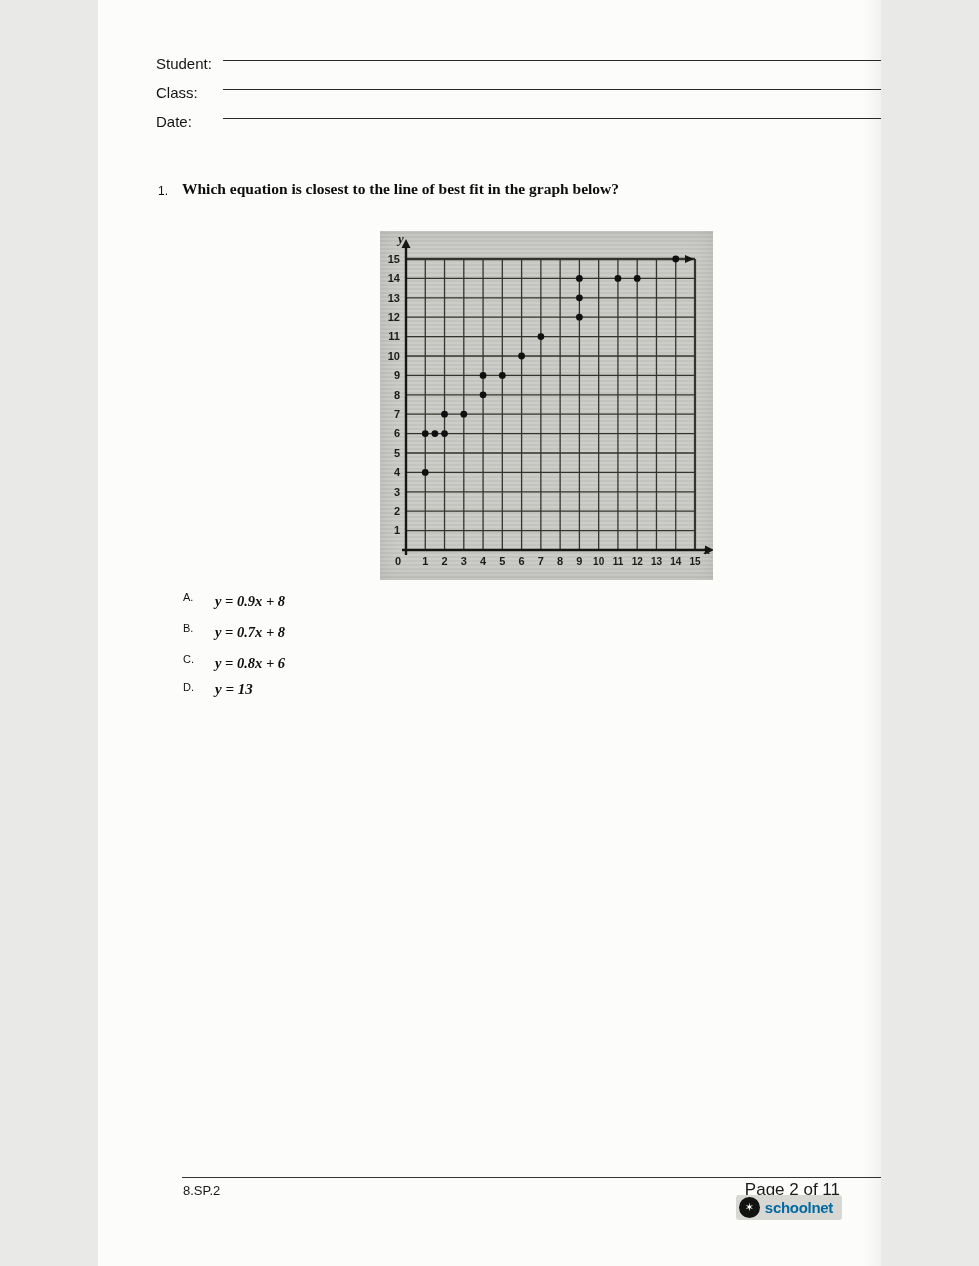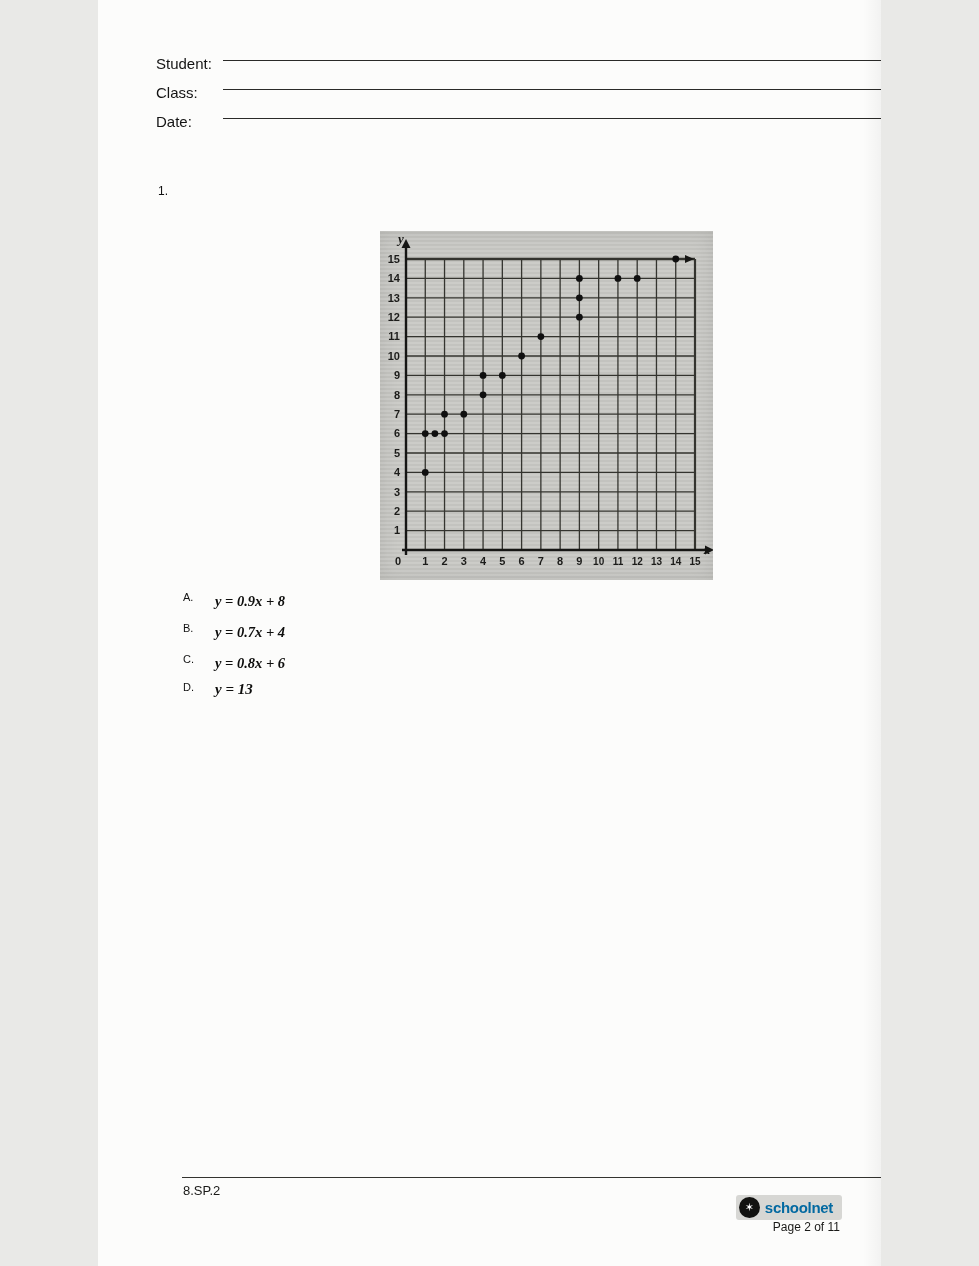--- a/index.html
+++ b/index.html
@@ -44,21 +44,21 @@
   .choice-eq {
     position:absolute; left:117px;
     font-family:"Liberation Serif", serif; font-style:italic; font-weight:bold;
     font-size:14.5px; color:#0e0e0d;
   }
   .choice-eq.plain { font-weight:bold; font-size:15px; }
 
   
   .footer-rule { position:absolute; left:84px; top:1177px; width:854px; border-top:1.6px solid #33332f; }
   .standard-code { position:absolute; left:85px; top:1183px; font-size:13px; color:#1a1a18; }
-  .page-number   { position:absolute; right:41px; top:1180px; font-size:12px; color:#1a1a18;margin-top:40px; }
+  .page-number   { position:absolute; right:41px; top:1180px; font-size:17px; color:#1a1a18; }
   .logo {
     position:absolute; right:39px; top:1195px;
     display:flex; align-items:center; gap:5px;
     background:#d7d7d4; border-radius:3px; padding:2px 9px 2px 3px;
   }
   .logo-circle{
     width:21px; height:21px; border-radius:50%; background:#121210;
     display:flex; align-items:center; justify-content:center;
     color:#fff; font-size:11px; line-height:1;
   }
@@ -74,20 +74,21 @@
     <span class="field-line" style="top:60px"></span>
 
     <span class="field-label" style="top:84px">Class:</span>
     <span class="field-line" style="top:89px"></span>
 
     <span class="field-label" style="top:113px">Date:</span>
     <span class="field-line" style="top:118px"></span>
   </div>
 
   <span class="q-number">1.</span>
+  <div class="q-text">Which equation is closest to the line of best fit in the graph below?</div>
 
   <div class="graph">
     <svg width="333" height="349" viewBox="0 0 333 349">
         <line x1="45.266666666666666" y1="319" x2="45.266666666666666" y2="28" stroke="#34342f" stroke-width="1.3"></line>
         <line x1="64.53333333333333" y1="319" x2="64.53333333333333" y2="28" stroke="#34342f" stroke-width="1.3"></line>
         <line x1="83.8" y1="319" x2="83.8" y2="28" stroke="#34342f" stroke-width="1.3"></line>
         <line x1="103.06666666666666" y1="319" x2="103.06666666666666" y2="28" stroke="#34342f" stroke-width="1.3"></line>
         <line x1="122.33333333333333" y1="319" x2="122.33333333333333" y2="28" stroke="#34342f" stroke-width="1.3"></line>
         <line x1="141.6" y1="319" x2="141.6" y2="28" stroke="#34342f" stroke-width="1.3"></line>
         <line x1="160.86666666666667" y1="319" x2="160.86666666666667" y2="28" stroke="#34342f" stroke-width="1.3"></line>
@@ -170,21 +171,21 @@
         <circle cx="257.2" cy="47.400000000000034" r="3.4" fill="#101010"></circle>
         <circle cx="295.73333333333335" cy="28" r="3.4" fill="#101010"></circle>
       </svg>
   </div>
 
   <div>
     <span class="choice-letter" style="top:591px">A.</span>
     <span class="choice-eq" style="top:593px">y = 0.9x + 8</span>
 
     <span class="choice-letter" style="top:622px">B.</span>
-    <span class="choice-eq" style="top:624px">y = 0.7x + 4</span>
+    <span class="choice-eq" style="top:624px">y = 0.7x + 8</span>
 
     <span class="choice-letter" style="top:653px">C.</span>
     <span class="choice-eq" style="top:655px">y = 0.8x + 6</span>
 
     <span class="choice-letter" style="top:681px">D.</span>
     <span class="choice-eq plain" style="top:681px">y = 13</span>
   </div>
 
   <div class="footer-rule"></div>
   <span class="standard-code">8.SP.2</span>

